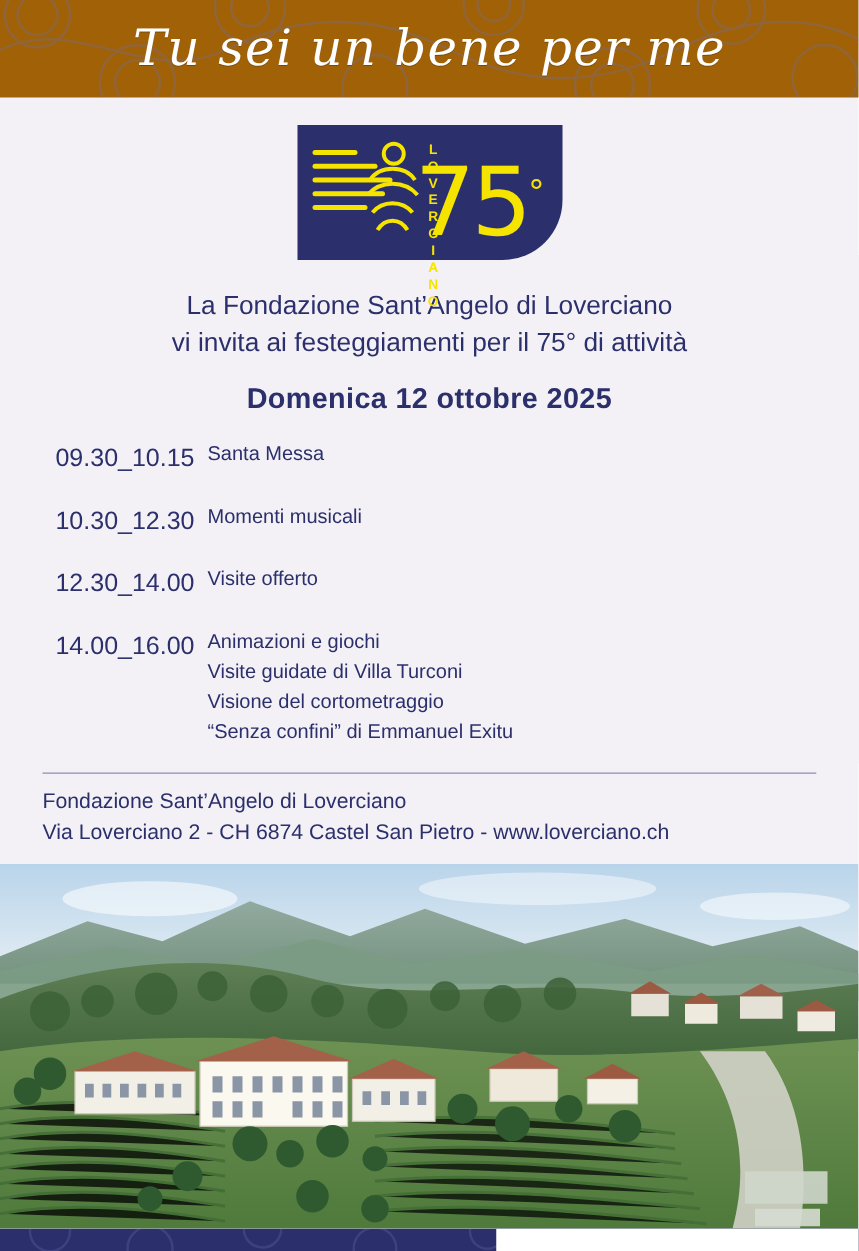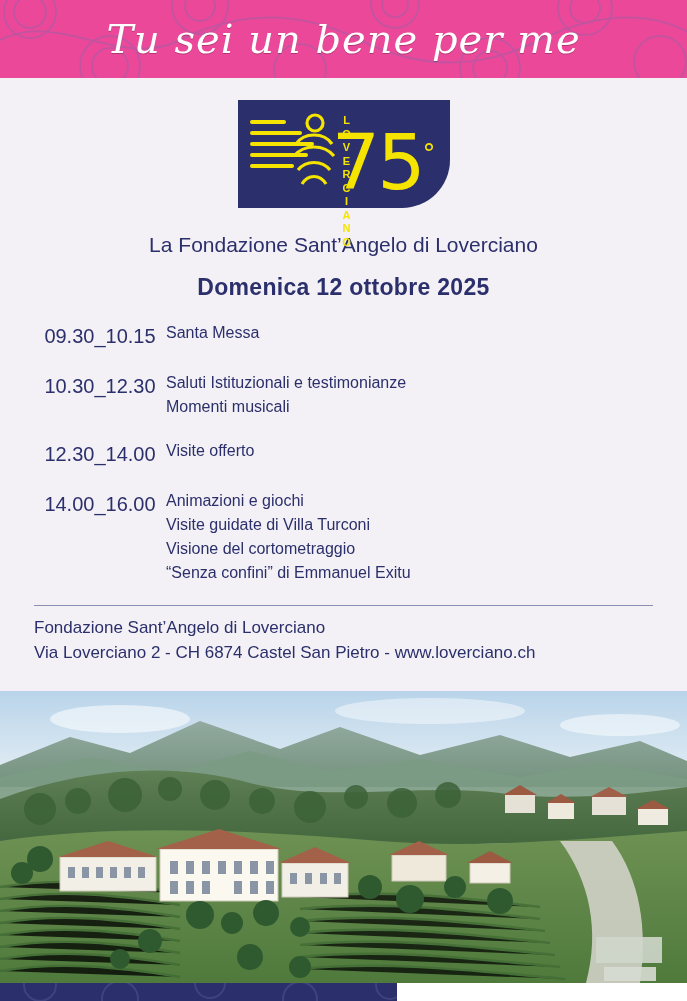--- a/index.html
+++ b/index.html
@@ -16,21 +16,21 @@
     height: 1001px;
     background: #f3f1f5;
     overflow: hidden;
   }
 
   
   .banner {
     position: relative;
     width: 100%;
     height: 78px;
-    background: #ec4899;
+    background: #a16207;
     overflow: hidden;
   }
   .banner-pattern {
     position: absolute;
     inset: 0;
     opacity: .30;
   }
   .banner-script {
     position: absolute;
     inset: 0;
@@ -248,36 +248,36 @@
           <path d="M12 74 C 18 64, 30 64, 36 74"></path>
         </g>
       </svg>
       <div class="vtext">LOVERCIANO</div>
       <div class="seventyfive"><span>75</span><sup>°</sup></div>
     </div>
   </div>
 
   <div class="intro">
     <div>La Fondazione Sant’Angelo di Loverciano</div>
+    <div>vi invita ai festeggiamenti per il 75° di attività</div>
   </div>
   <div class="date-line">Domenica 12 ottobre 2025</div>
 
   <div class="schedule">
 
     <div class="sched-row">
       <div class="sched-time">09.30_10.15</div>
       <div class="sched-items">
         <div>Santa Messa</div>
       </div>
     </div>
 
     <div class="sched-row">
       <div class="sched-time">10.30_12.30</div>
       <div class="sched-items">
-        <div>Saluti Istituzionali e testimonianze</div>
         <div>Momenti musicali</div>
       </div>
     </div>
 
     <div class="sched-row">
       <div class="sched-time">12.30_14.00</div>
       <div class="sched-items">
         <div>Visite offerto</div>
       </div>
     </div>

